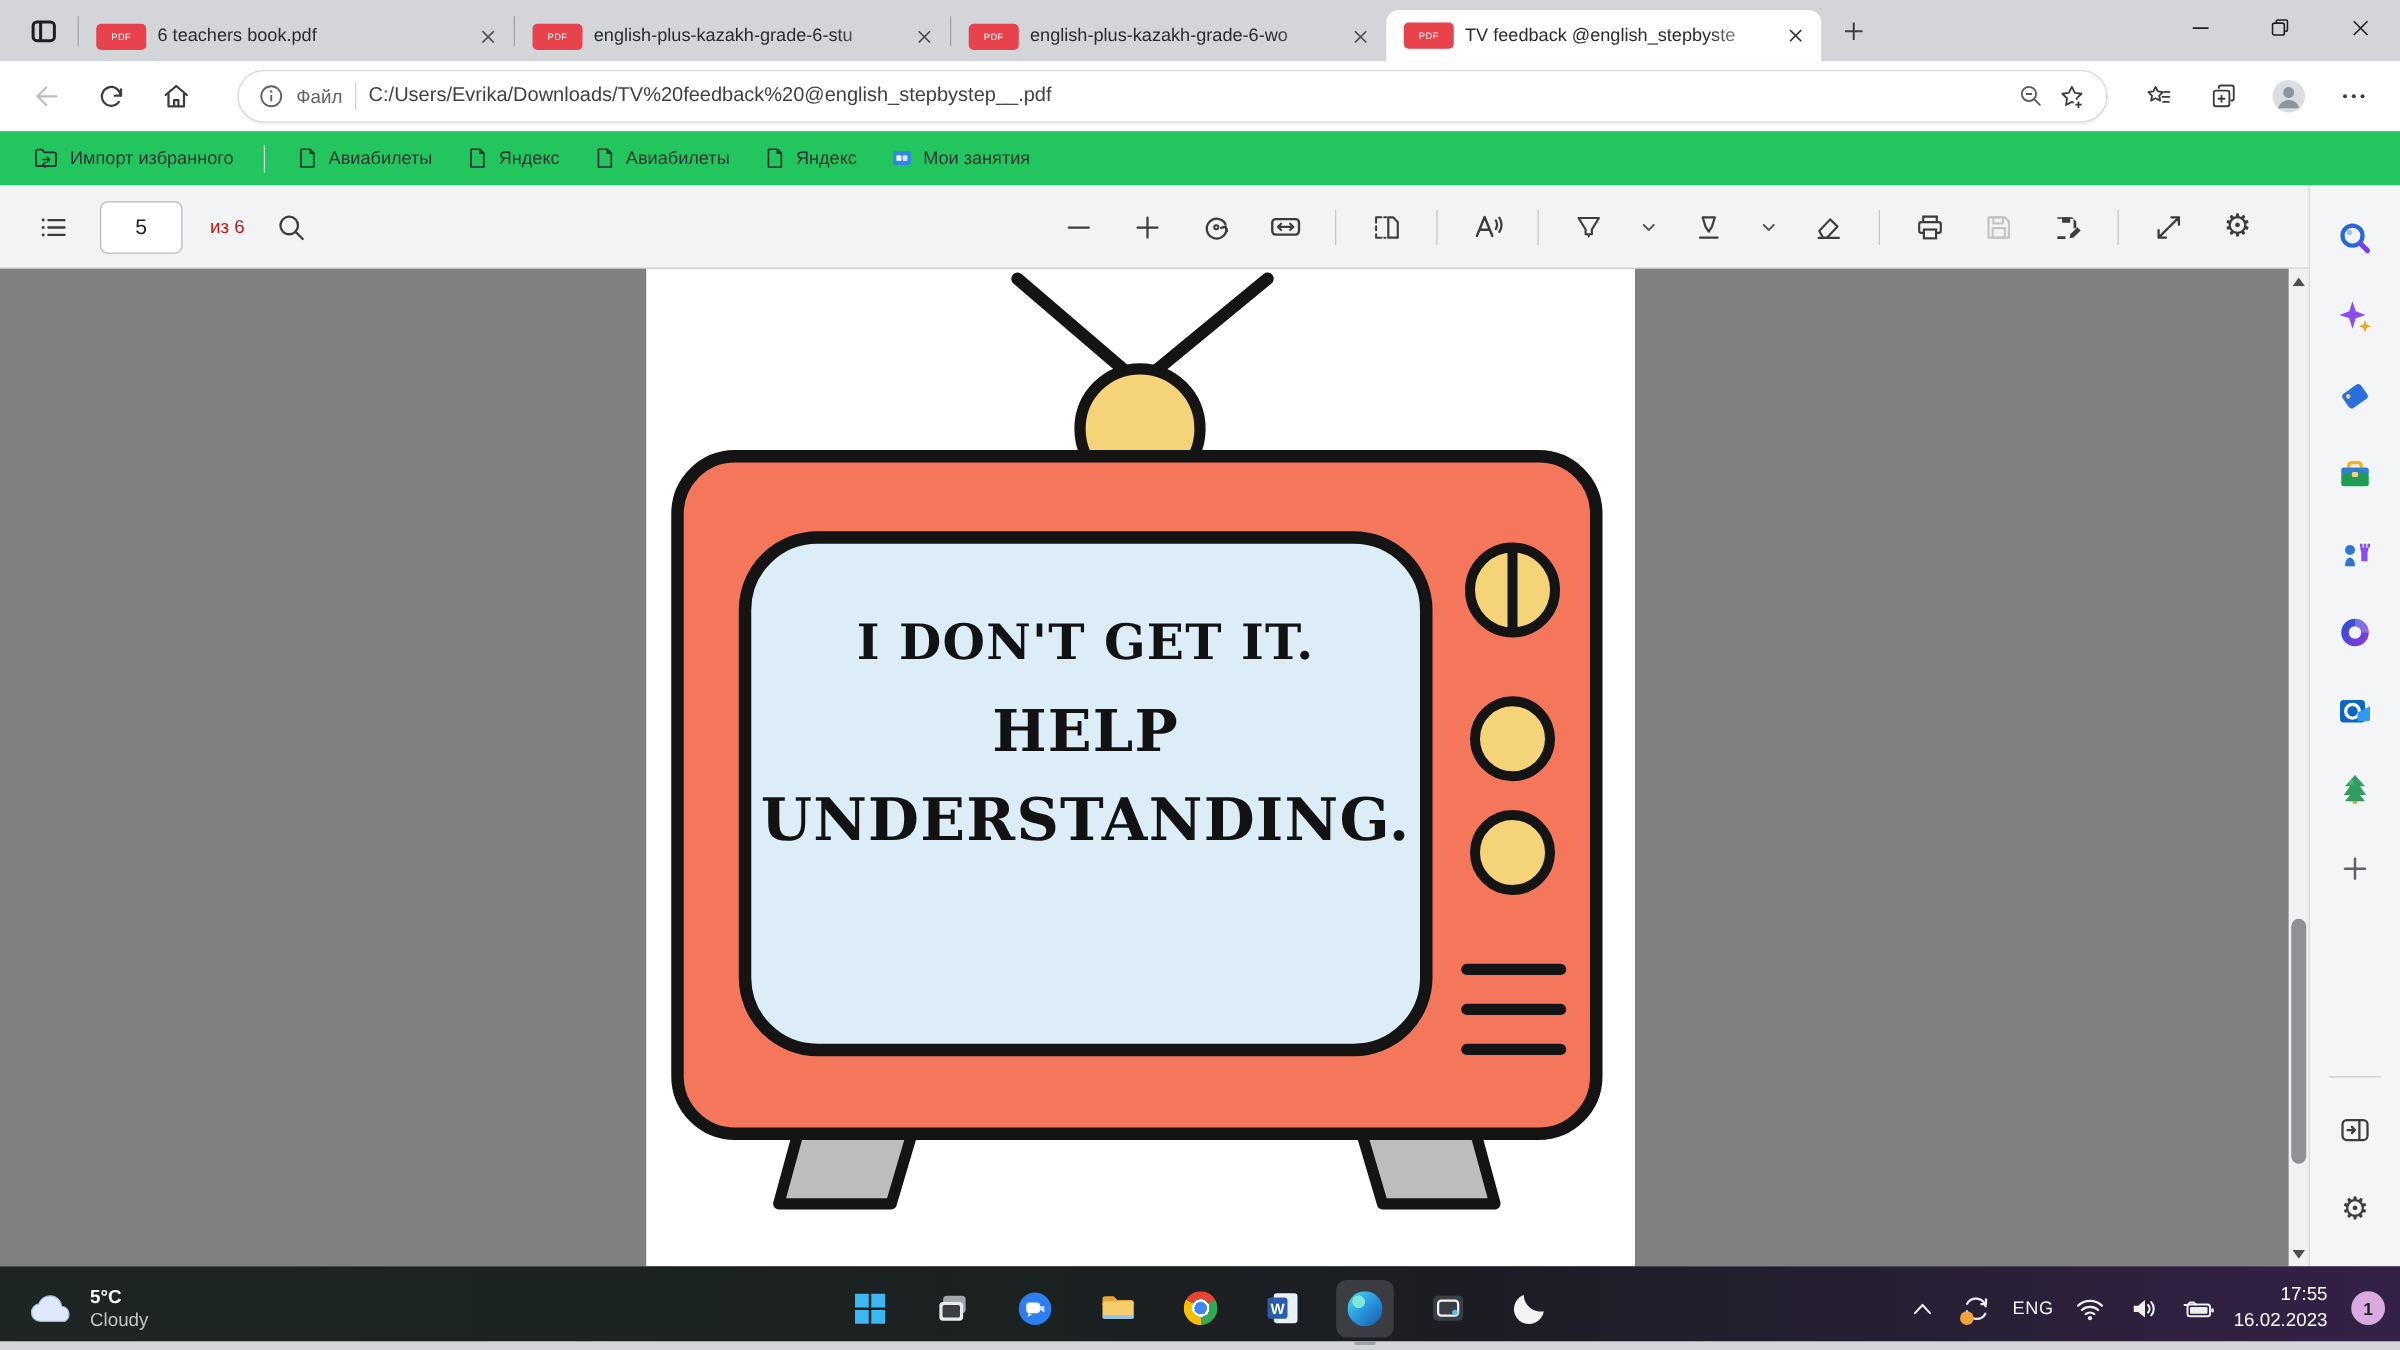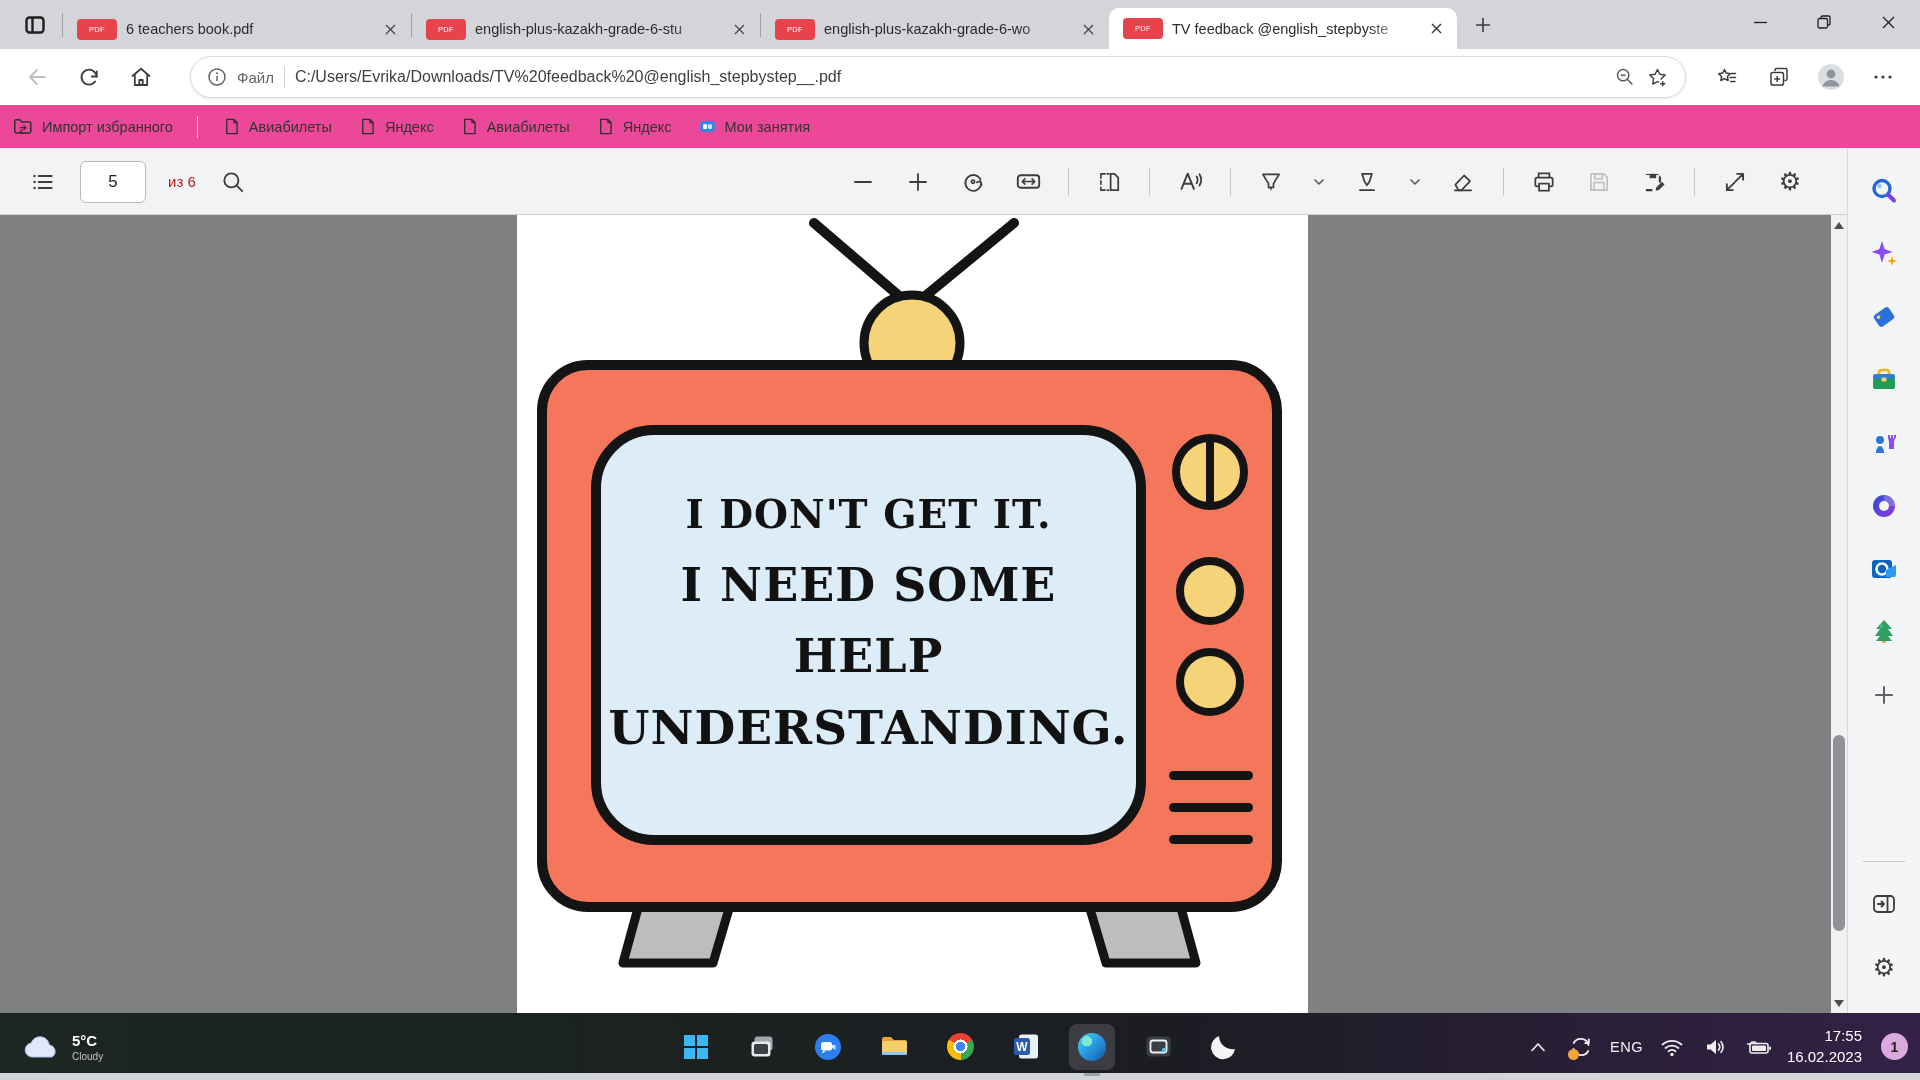--- a/index.html
+++ b/index.html
@@ -19,21 +19,21 @@
   .wincontrols{margin-left:auto;display:flex;height:49px;align-self:flex-start}
   .winbtn{width:64px;height:44px;display:grid;place-items:center}
   
   .navbar{position:absolute;left:0;top:49px;width:1920px;height:56px;background:#fff;display:flex;align-items:center;padding:0 16px;gap:10px}
   .navbtn{width:42px;height:42px;display:grid;place-items:center;border-radius:6px;flex:none}
   .addressbar{flex:1;height:42px;margin:0 10px 0 18px;background:#fff;border:1px solid #dadada;box-shadow:0 1px 3px rgba(0,0,0,.10);border-radius:21px;display:flex;align-items:center;padding:0 16px;gap:10px;min-width:0}
   .scheme{color:#5f6368;font-size:15px}
   .urlsep{width:1px;height:22px;background:#cfcfcf}
   .urltext{flex:1;font-size:16px;color:#404040;white-space:nowrap;overflow:hidden}
   
-  .bookmarks{position:absolute;left:0;top:105px;width:1920px;height:44px;background:#ec4899;border-bottom:1px solid #e7e7e7;display:flex;align-items:center;padding:0 2px;gap:6px;font-size:14.5px;color:#333}
+  .bookmarks{position:absolute;left:0;top:105px;width:1920px;height:44px;background:#22c55e;border-bottom:1px solid #e7e7e7;display:flex;align-items:center;padding:0 16px;gap:6px;font-size:14.5px;color:#333}
   .bm{display:flex;align-items:center;gap:8px;padding:5px 10px;border-radius:6px}
   .bmsep{width:1px;height:22px;background:#d7d7d7;margin:0 8px}
   
   .pdfbar{position:absolute;left:0;top:149px;width:1847px;height:66px;background:#f1f3f5;border-bottom:1px solid #cfcfcf;display:flex;align-items:center;padding:0 42px 0 28px}
   .pleft{display:flex;align-items:center;gap:22px}
   .pageinput{width:66px;height:42px;border:1px solid #b9b9b9;border-radius:6px;background:#fff;text-align:center;font-size:17px;color:#222;font-family:"Liberation Sans",sans-serif}
   .oflabel{font-size:15px;color:#b91c1c}
   .pcenter{margin-left:auto;display:flex;align-items:center;gap:25px}
   .tbtn{width:30px;height:30px;display:grid;place-items:center;flex:none}
   .tbtn.small{width:16px}
@@ -52,21 +52,21 @@
   .scrollthumb{position:absolute;left:2px;top:520px;width:12px;height:196px;background:#8f9194;border-radius:7px}
   
   .sidebar{position:absolute;left:1847px;top:149px;width:73px;height:864px;background:#f4f5f7;border-left:1px solid #d9d9d9;display:flex;flex-direction:column;align-items:center;padding:22px 0 26px}
   .sbtn{width:40px;height:40px;display:grid;place-items:center;margin-bottom:23px;flex:none}
   .sb-bottom{margin-top:auto;display:flex;flex-direction:column;align-items:center}
   .sbdivider{width:42px;height:1px;background:#c9c9c9;margin-bottom:22px}
   
   .taskbar{position:absolute;left:0;top:1013px;width:1920px;height:60px;background:linear-gradient(90deg,#1d2623 0%,#1b2320 30%,#1c1d24 62%,#342147 100%)}
   .weather{position:absolute;left:22px;top:0;height:67px;display:flex;align-items:center;gap:12px;color:#fff}
   .wtemp{font-size:15px;font-weight:bold;line-height:1.3}
-  .wdesc{font-size:10px;color:#c2c6c8;font-weight:normal}
+  .wdesc{font-size:15px;color:#c2c6c8;font-weight:normal}
   .centericons{position:absolute;left:50%;top:0;transform:translateX(-50%);height:67px;display:flex;align-items:center;gap:20px}
   .appbtn{width:46px;height:46px;display:grid;place-items:center;border-radius:8px;position:relative}
   .appbtn.active{background:rgba(255,255,255,.14)}
   .appbtn.active::after{content:"";position:absolute;left:50%;bottom:-6px;transform:translateX(-50%);width:17px;height:3px;border-radius:2px;background:#9ba2a8}
   .tray{position:absolute;right:12px;top:0;height:67px;display:flex;align-items:center;gap:15px;color:#f2f2f2}
   .trbtn{display:grid;place-items:center;width:28px;height:28px;position:relative}
   .lang{font-size:14.5px;letter-spacing:.5px}
   .clock{text-align:right;font-size:15px;line-height:1.35;color:#fff}
   .badge{width:27px;height:27px;border-radius:50%;background:var(--badge);color:#222;font-size:14px;font-weight:bold;display:grid;place-items:center;margin-left:4px}
   .syncdot{position:absolute;left:1px;bottom:1px;width:11px;height:11px;border-radius:50%;background:#f2a33c}
@@ -400,21 +400,20 @@
       <line x1="693" y1="226" x2="693" y2="288" stroke="#141414" stroke-width="8"></line>
       <circle cx="693" cy="376" r="30" style="fill:var(--tvyellow)" stroke="#141414" stroke-width="8"></circle>
       <circle cx="693" cy="467" r="30" style="fill:var(--tvyellow)" stroke="#141414" stroke-width="8"></circle>
 
       <rect x="652" y="556" width="84" height="9" rx="4.5" fill="#141414"></rect>
       <rect x="652" y="588" width="84" height="9" rx="4.5" fill="#141414"></rect>
       <rect x="652" y="620" width="84" height="9" rx="4.5" fill="#141414"></rect>
     </svg>
     <div class="tvtext">
       <div class="l1">I DON'T GET IT.</div>
-      <div class="l2">I NEED SOME</div>
       <div class="l3">HELP</div>
       <div class="l4">UNDERSTANDING.</div>
     </div>
   </div>
 </div>
 
 <div class="scrollcol">
   <div class="scrollarrow" style="top:0">
       <svg width="10" height="7" viewBox="0 0 10 7">
         <polygon points="5,0 10,7 0,7" fill="#4f4f4f"></polygon>

